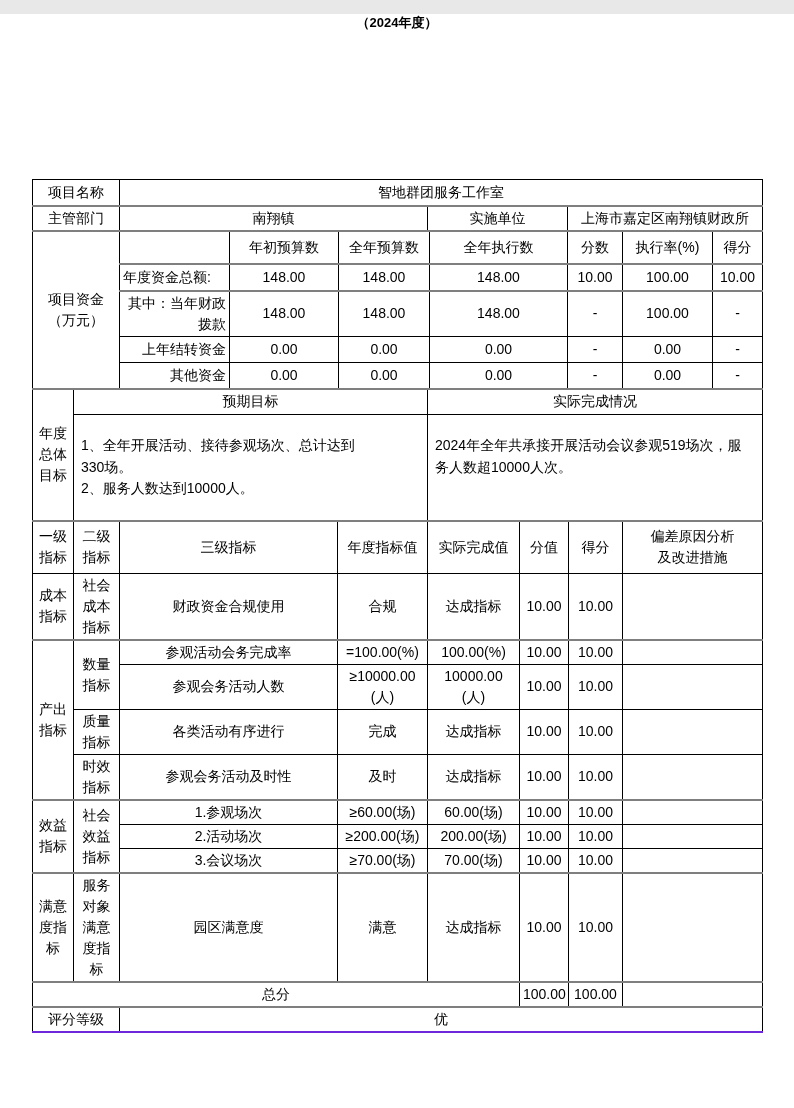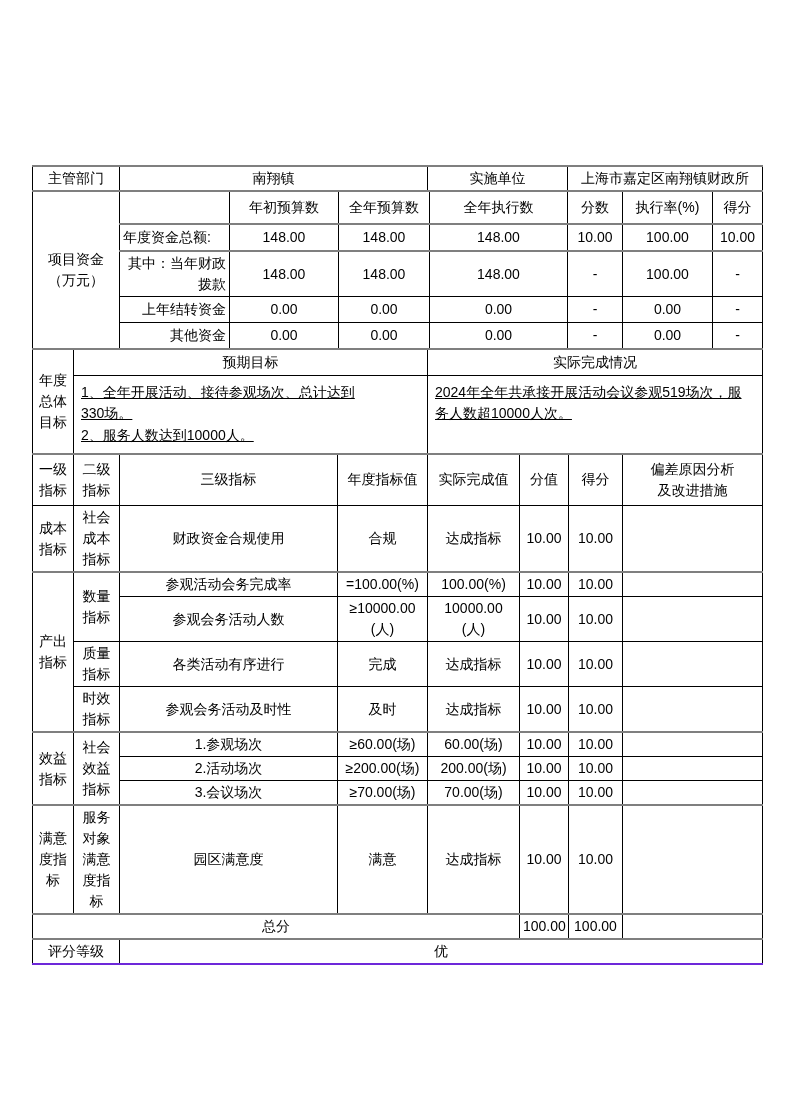--- a/index.html
+++ b/index.html
@@ -14,38 +14,43 @@
   .tablewrap { position:absolute; left:32px; top:166px; width:730px; }
   table { border-collapse:collapse; table-layout:fixed; width:730px; margin-top:-1px; }
   td { border:1px solid #000; font-size:14px; text-align:center; vertical-align:middle;
        padding:1px 3px; line-height:1.5; overflow:hidden; }
   td.pre { white-space:pre-line; }
   td.left { text-align:left; }
   td.right { text-align:right; }
   td.top { vertical-align:top; }
   tr.tk > td { border-top:2px solid #7f7f7f; }
   table.last td { border-bottom:2px solid #6d28d9; }
-  .goalcell { padding:6px 7px; line-height:1.55;text-decoration:underline; }
+  .goalcell { padding:20px 7px; line-height:1.55; }
 </style>
 </head>
 <body>
 
 <div class="page">
 
+  <div class="subtitle">（2024年度）</div>
 
   <div class="tablewrap">
 
     <table>
       <colgroup>
           <col style="width:87px">
           <col style="width:308px">
           <col style="width:140px">
           <col style="width:195px">
         </colgroup>
       <tbody>
+          <tr style="height:26px">
+        <td>项目名称</td>
+        <td colspan="3">智地群团服务工作室</td>
+      </tr>
       <tr class="tk" style="height:15px">
         <td>主管部门</td>
         <td>南翔镇</td>
         <td>实施单位</td>
         <td>上海市嘉定区南翔镇财政所</td>
       </tr>
     </tbody>
       </table>
 
     <table>

